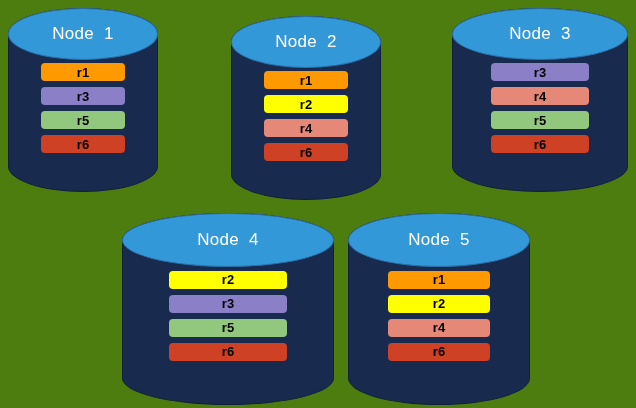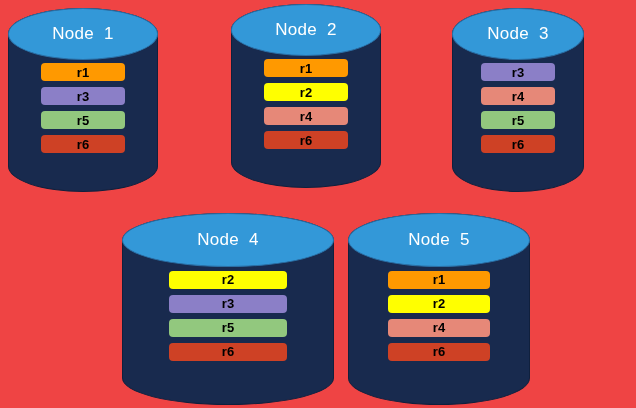--- a/index.html
+++ b/index.html
@@ -13,21 +13,21 @@
     position: relative;
     overflow: hidden;
     font-family: "Liberation Sans", sans-serif;
   }
   #stage {
     position: absolute;
     left: 0;
     top: 0;
     width: 636px;
     height: 408px;
-    background: #ef4444;
+    background: #4d7c0f;
   }
 
   
   .node {
     position: absolute;
   }
   .cyl-body {
     position: absolute;
     left: 0;
     top: 0;
@@ -101,32 +101,32 @@
       <div class="cyl-body" style="background: rgb(24, 42, 78);"></div>
       <div class="cyl-top" style="background: rgb(51, 152, 216);"></div>
       <div class="node-label">Node  1</div>
       <div class="replicas">
         <div class="replica" style="background: rgb(255, 153, 0);">r1</div>
         <div class="replica" style="background: rgb(139, 127, 199);">r3</div>
         <div class="replica" style="background: rgb(146, 200, 126);">r5</div>
         <div class="replica" style="background: rgb(206, 65, 37);">r6</div>
       </div>
     </div>
-    <div class="node" style="left: 231px; top: 4px; width: 150px; height: 184px;">
+    <div class="node" style="left: 231px; top: 16px; width: 150px; height: 184px;">
       <div class="cyl-body" style="background: rgb(24, 42, 78);"></div>
       <div class="cyl-top" style="background: rgb(51, 152, 216);"></div>
       <div class="node-label">Node  2</div>
       <div class="replicas">
         <div class="replica" style="background: rgb(255, 153, 0);">r1</div>
         <div class="replica" style="background: rgb(255, 255, 0);">r2</div>
         <div class="replica" style="background: rgb(230, 136, 120);">r4</div>
         <div class="replica" style="background: rgb(206, 65, 37);">r6</div>
       </div>
     </div>
-    <div class="node" style="left: 452px; top: 8px; width: 132px; height: 184px;">
+    <div class="node" style="left: 452px; top: 8px; width: 176px; height: 184px;">
       <div class="cyl-body" style="background: rgb(24, 42, 78);"></div>
       <div class="cyl-top" style="background: rgb(51, 152, 216);"></div>
       <div class="node-label">Node  3</div>
       <div class="replicas">
         <div class="replica" style="background: rgb(139, 127, 199);">r3</div>
         <div class="replica" style="background: rgb(230, 136, 120);">r4</div>
         <div class="replica" style="background: rgb(146, 200, 126);">r5</div>
         <div class="replica" style="background: rgb(206, 65, 37);">r6</div>
       </div>
     </div>

